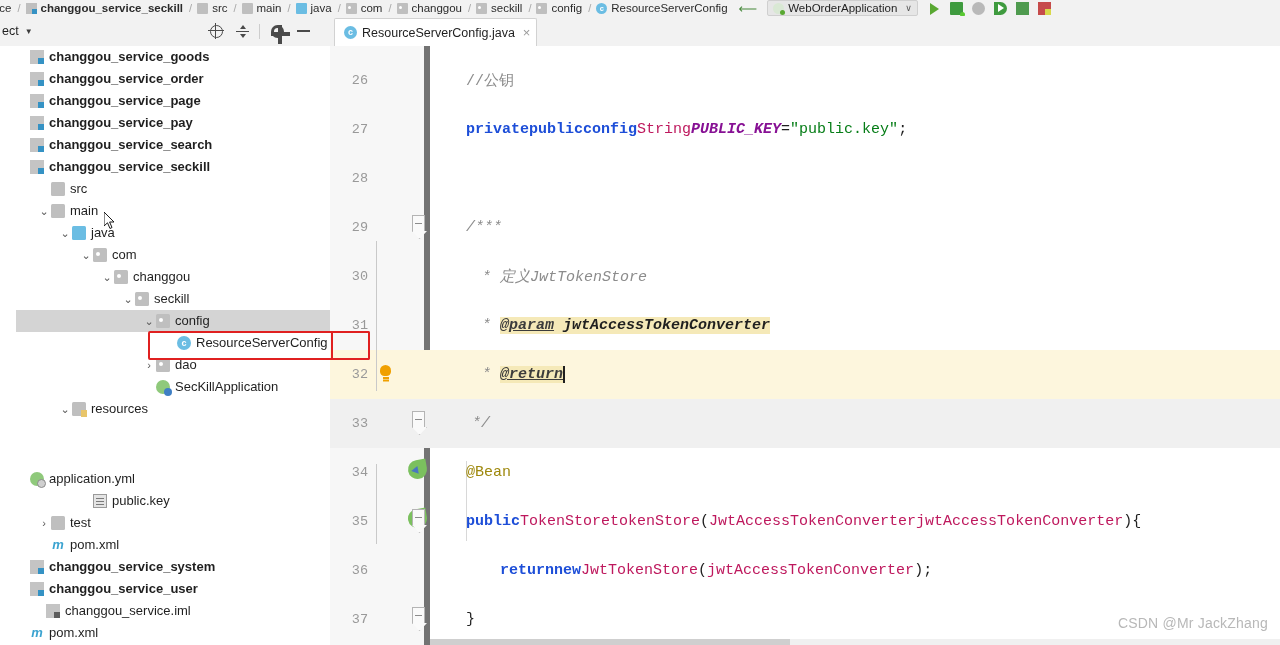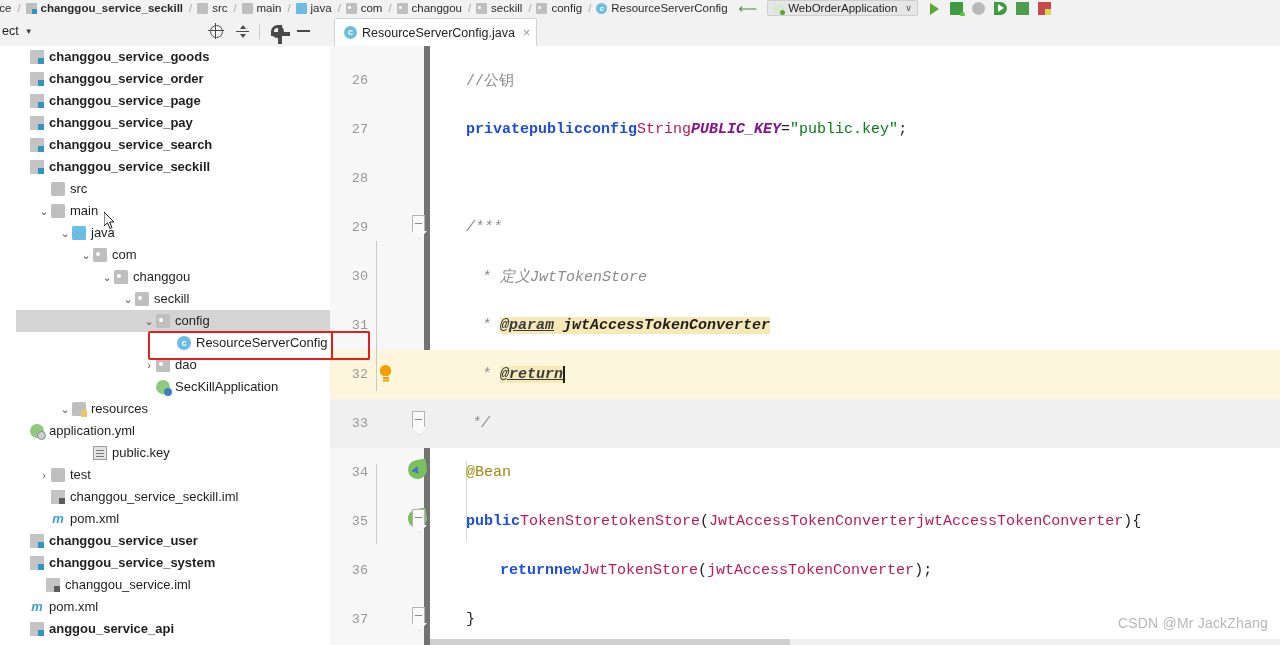--- a/index.html
+++ b/index.html
@@ -428,54 +428,49 @@
         <div class="trow" style="padding-left: 126px;">
           <span class="twist none"></span>
           <span class="tico ic-spring"></span>
           <span class="tlabel">SecKillApplication</span>
         </div>
         <div class="trow" style="padding-left: 42px;">
           <span class="twist">⌄</span>
           <span class="tico ic-fold-res"></span>
           <span class="tlabel">resources</span>
         </div>
-        <div class="trow" style="">
+        <div class="trow" style=" margin-top: 48px;">
           <span class="twist none"></span>
           <span class="tico ic-yml"></span>
           <span class="tlabel">application.yml</span>
         </div>
         <div class="trow" style="padding-left: 63px;">
           <span class="twist none"></span>
           <span class="tico ic-key"></span>
           <span class="tlabel">public.key</span>
         </div>
         <div class="trow" style="padding-left: 21px;">
           <span class="twist">›</span>
           <span class="tico ic-fold"></span>
           <span class="tlabel">test</span>
         </div>
         <div class="trow" style="padding-left: 21px;">
           <span class="twist none"></span>
-          <span class="tico ic-iml"></span>
-          <span class="tlabel">changgou_service_seckill.iml</span>
-        </div>
-        <div class="trow" style="padding-left: 21px;">
-          <span class="twist none"></span>
           <span class="tico ic-mvn">m</span>
           <span class="tlabel">pom.xml</span>
         </div>
         <div class="trow" style="padding-left: 0px;">
           <span class="twist none"></span>
           <span class="tico ic-mod"></span>
+          <span class="tlabel bold">changgou_service_system</span>
+        </div>
+        <div class="trow" style="padding-left: 0px;">
+          <span class="twist none"></span>
+          <span class="tico ic-mod"></span>
           <span class="tlabel bold">changgou_service_user</span>
-        </div>
-        <div class="trow" style="padding-left: 0px;">
-          <span class="twist none"></span>
-          <span class="tico ic-mod"></span>
-          <span class="tlabel bold">changgou_service_system</span>
         </div>
         <div class="trow" style="padding-left: 16px;">
           <span class="twist none"></span>
           <span class="tico ic-iml"></span>
           <span class="tlabel">changgou_service.iml</span>
         </div>
         <div class="trow" style="padding-left: 0px;">
           <span class="twist none"></span>
           <span class="tico ic-mvn">m</span>
           <span class="tlabel">pom.xml</span>

